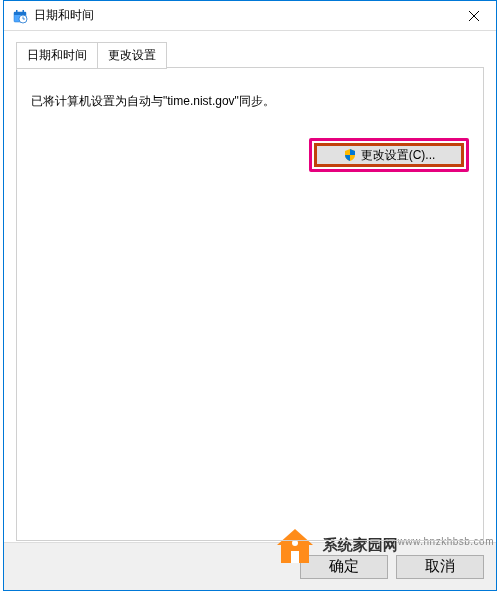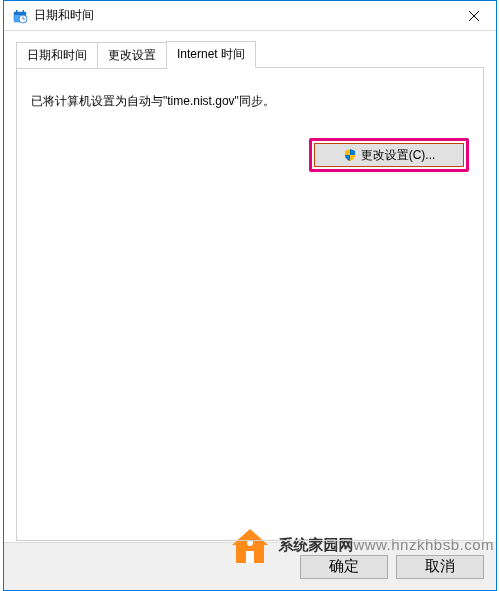--- a/index.html
+++ b/index.html
@@ -112,21 +112,21 @@
       margin-bottom: 16px;
     }
     .change-settings-highlight {
       border: 3px solid #e6007e;
       padding: 2px;
       border-radius: 2px;
     }
     .change-settings-btn {
       width: 150px;
       height: 24px;
-      border: 1px solid #c2410c;
+      border: 3px solid #c2410c;
       background: #e1e1e1;
       display: flex;
       align-items: center;
       justify-content: center;
       gap: 4px;
       cursor: pointer;
       font-size: 12px;
     }
     .shield-icon {
       width: 14px;
@@ -171,21 +171,21 @@
       display: flex;
       flex-direction: row;
       line-height: 1.2;
     }
     .watermark-main {
       font-size: 15px;
       font-weight: bold;
       color: #333;
     }
     .watermark-sub {
-      font-size: 15px;
+      font-size: 10px;
       color: #888;
       letter-spacing: 0.5px;
     }
   </style>
 </head>
 <body>
 
 <div class="window">
   <div class="titlebar">
     <span class="titlebar-icon">
@@ -210,23 +210,20 @@
 
   <div class="content-area">
     <div class="tab-container">
       <div class="tab-strip">
         <div class="tab inactive">
           <span>日期和时间</span>
         </div>
         <div class="tab inactive">
           <span>更改设置</span>
         </div>
-        <div class="tab active">
-          <span>Internet 时间</span>
-        </div>
       </div>
 
       <div class="tab-panel">
         <div class="info-text">已将计算机设置为自动与"time.nist.gov"同步。</div>
 
         <div class="change-settings-row">
           <div class="change-settings-highlight">
             <div class="change-settings-btn">
               <span class="shield-icon">
                 <svg viewBox="0 0 14 14" width="14" height="14">

